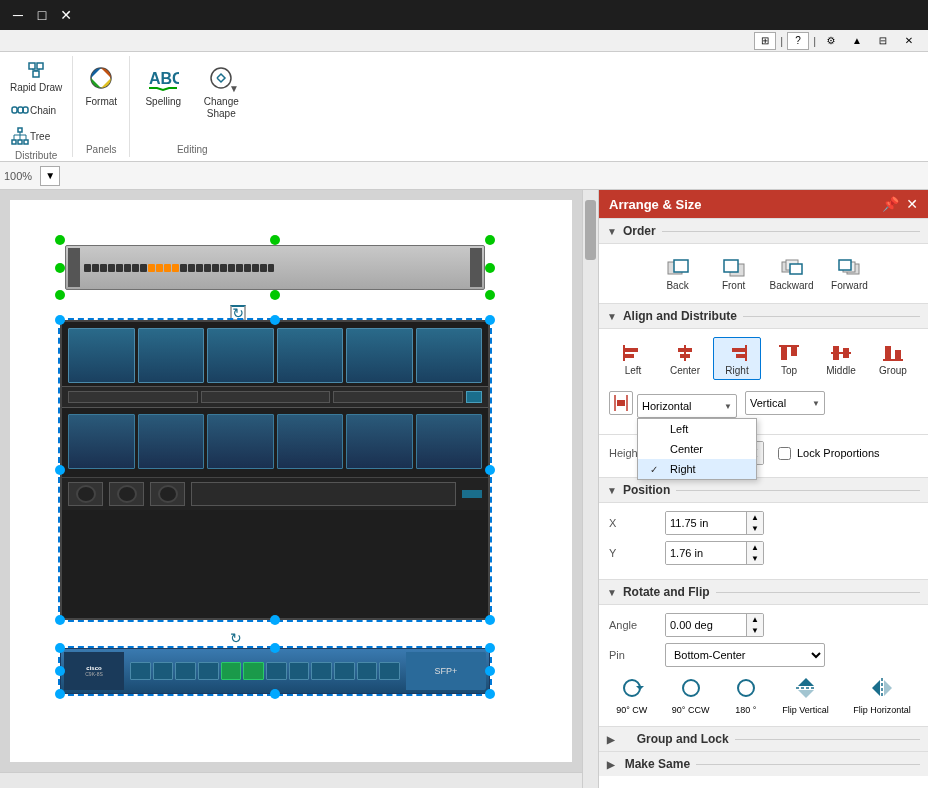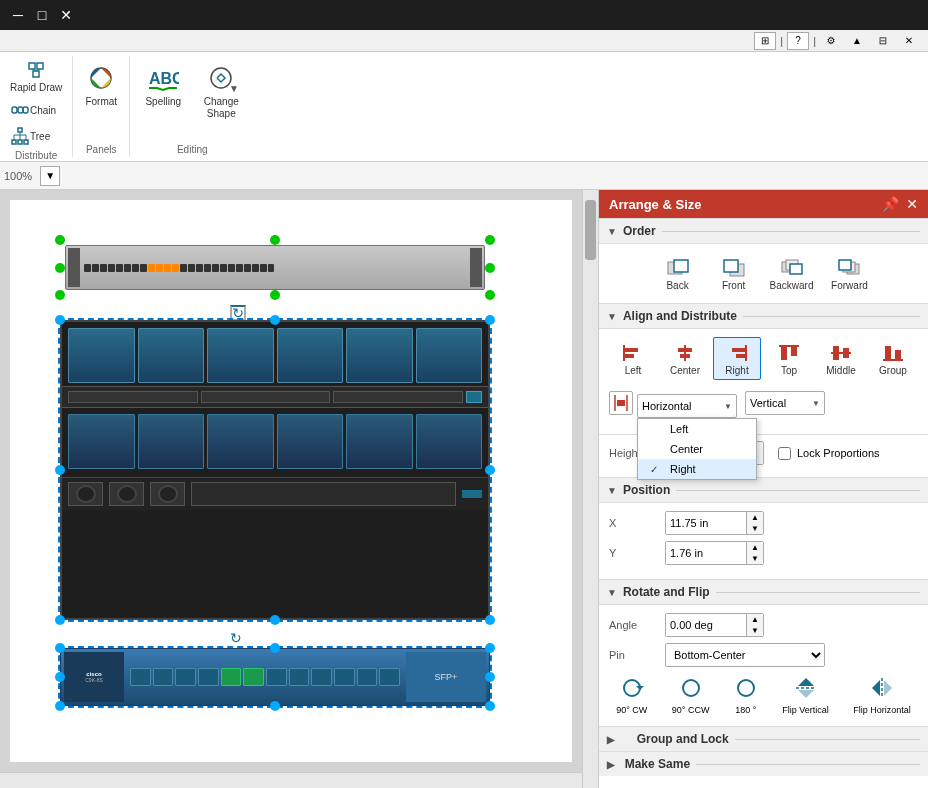--- a/index.html
+++ b/index.html
@@ -576,21 +576,21 @@
                   <div style="width:20px;height:8px;background:#1a6e8c;"></div>
                 </div>
               </div>
             </div>
           </div>
 
           <div style="position:absolute;top:430px;left:220px;">
             <div style="color:#1a6e8c;font-size:14px;">↻</div>
           </div>
 
-          <div style="position:absolute;top:448px;left:50px;width:430px;height:58px;outline:2px dashed #0078d7;">
+          <div style="position:absolute;top:448px;left:50px;width:430px;height:46px;outline:2px dashed #0078d7;">
 
             <div class="handle handle-blue" style="left:0;top:0;transform:translate(-50%,-50%);"></div>
             <div class="handle handle-blue" style="left:50%;top:0;transform:translate(-50%,-50%);"></div>
             <div class="handle handle-blue" style="left:100%;top:0;transform:translate(-50%,-50%);"></div>
             <div class="handle handle-blue" style="left:0;top:50%;transform:translate(-50%,-50%);"></div>
             <div class="handle handle-blue" style="left:100%;top:50%;transform:translate(-50%,-50%);"></div>
             <div class="handle handle-blue" style="left:0;top:100%;transform:translate(-50%,-50%);"></div>
             <div class="handle handle-blue" style="left:50%;top:100%;transform:translate(-50%,-50%);"></div>
             <div class="handle handle-blue" style="left:100%;top:100%;transform:translate(-50%,-50%);"></div>
 

